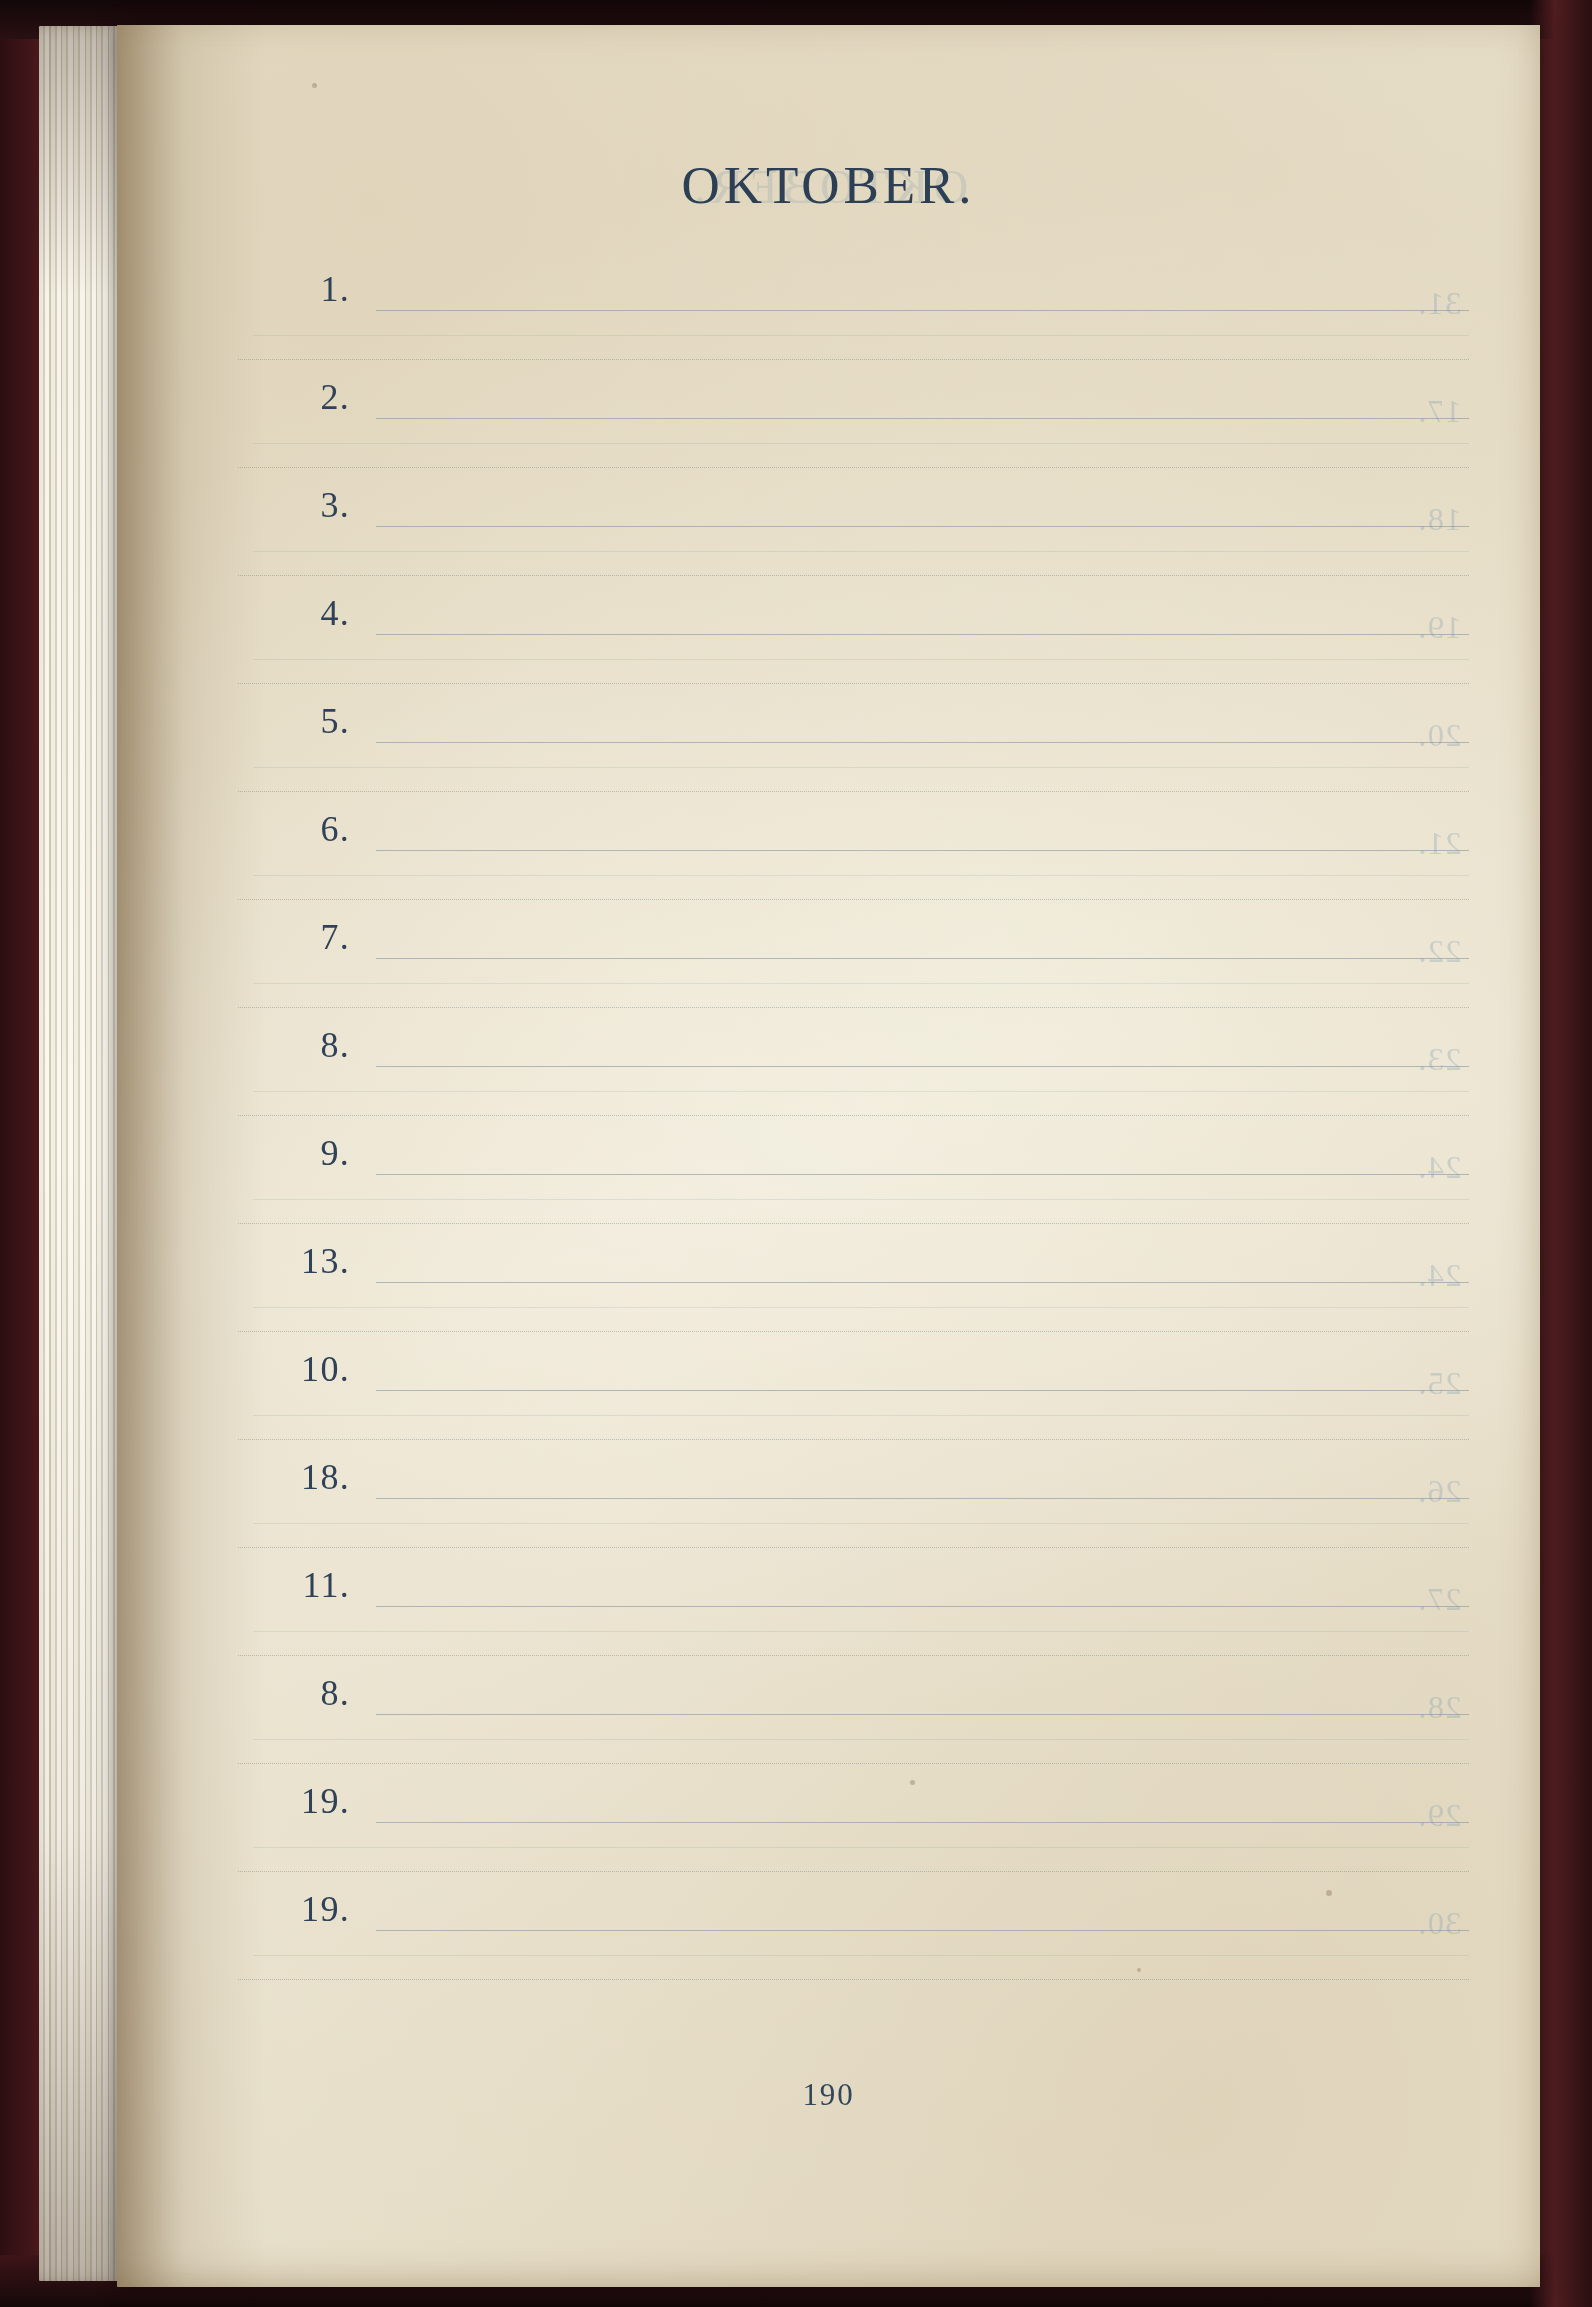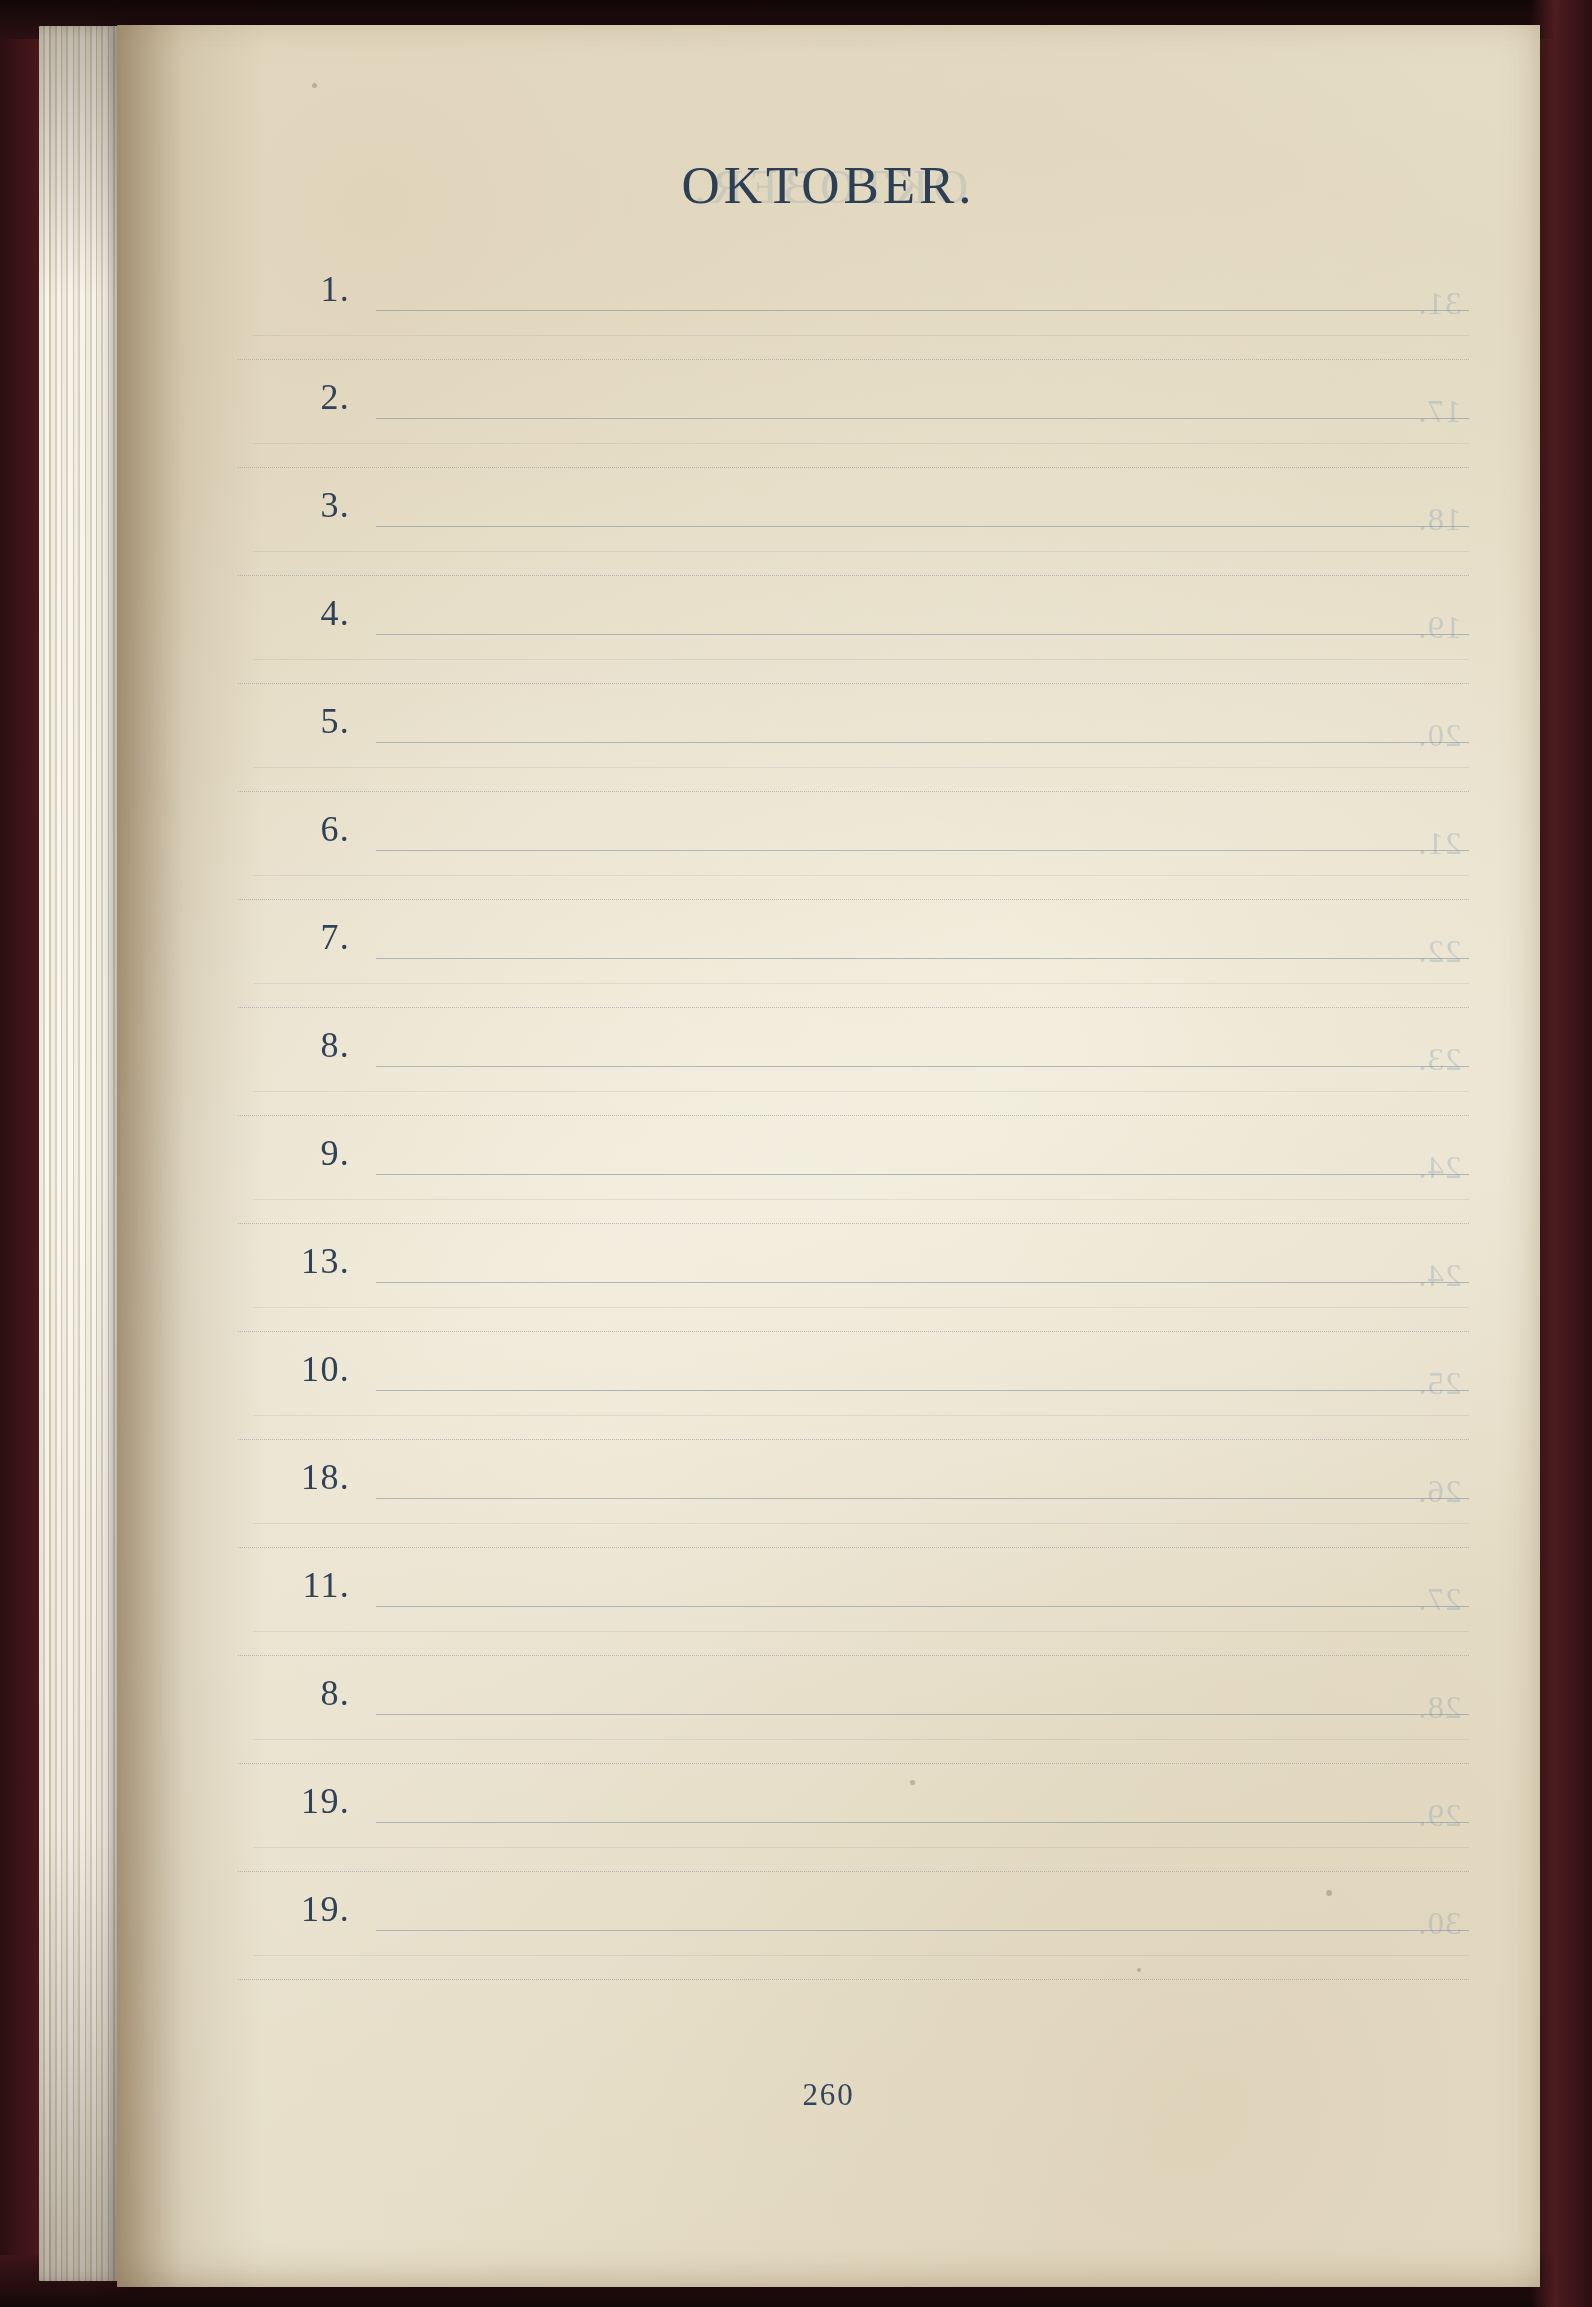--- a/index.html
+++ b/index.html
@@ -375,21 +375,21 @@
         <div class="row">
           <div class="num">19.</div>
           <div class="ghost">30.</div>
           <div class="rule-main"></div>
           <div class="rule-faint"></div>
           <div class="rule-sub"></div>
         </div>
 
       </div>
 
-      <div id="folio">260</div>
+      <div id="folio">190</div>
 
       <span class="speck" style="left:1209px; top:1865px; width:5.8px; height:5.8px;"></span>
       <span class="speck" style="left:793px; top:1755px; width:4.5px; height:4.5px;"></span>
       <span class="speck" style="left:1020px; top:1943px; width:3.9px; height:3.9px;"></span>
       <span class="speck" style="left:195px; top:58px; width:5.2px; height:5.2px;"></span>
     </div>
   </div>
 </div>
 
 

